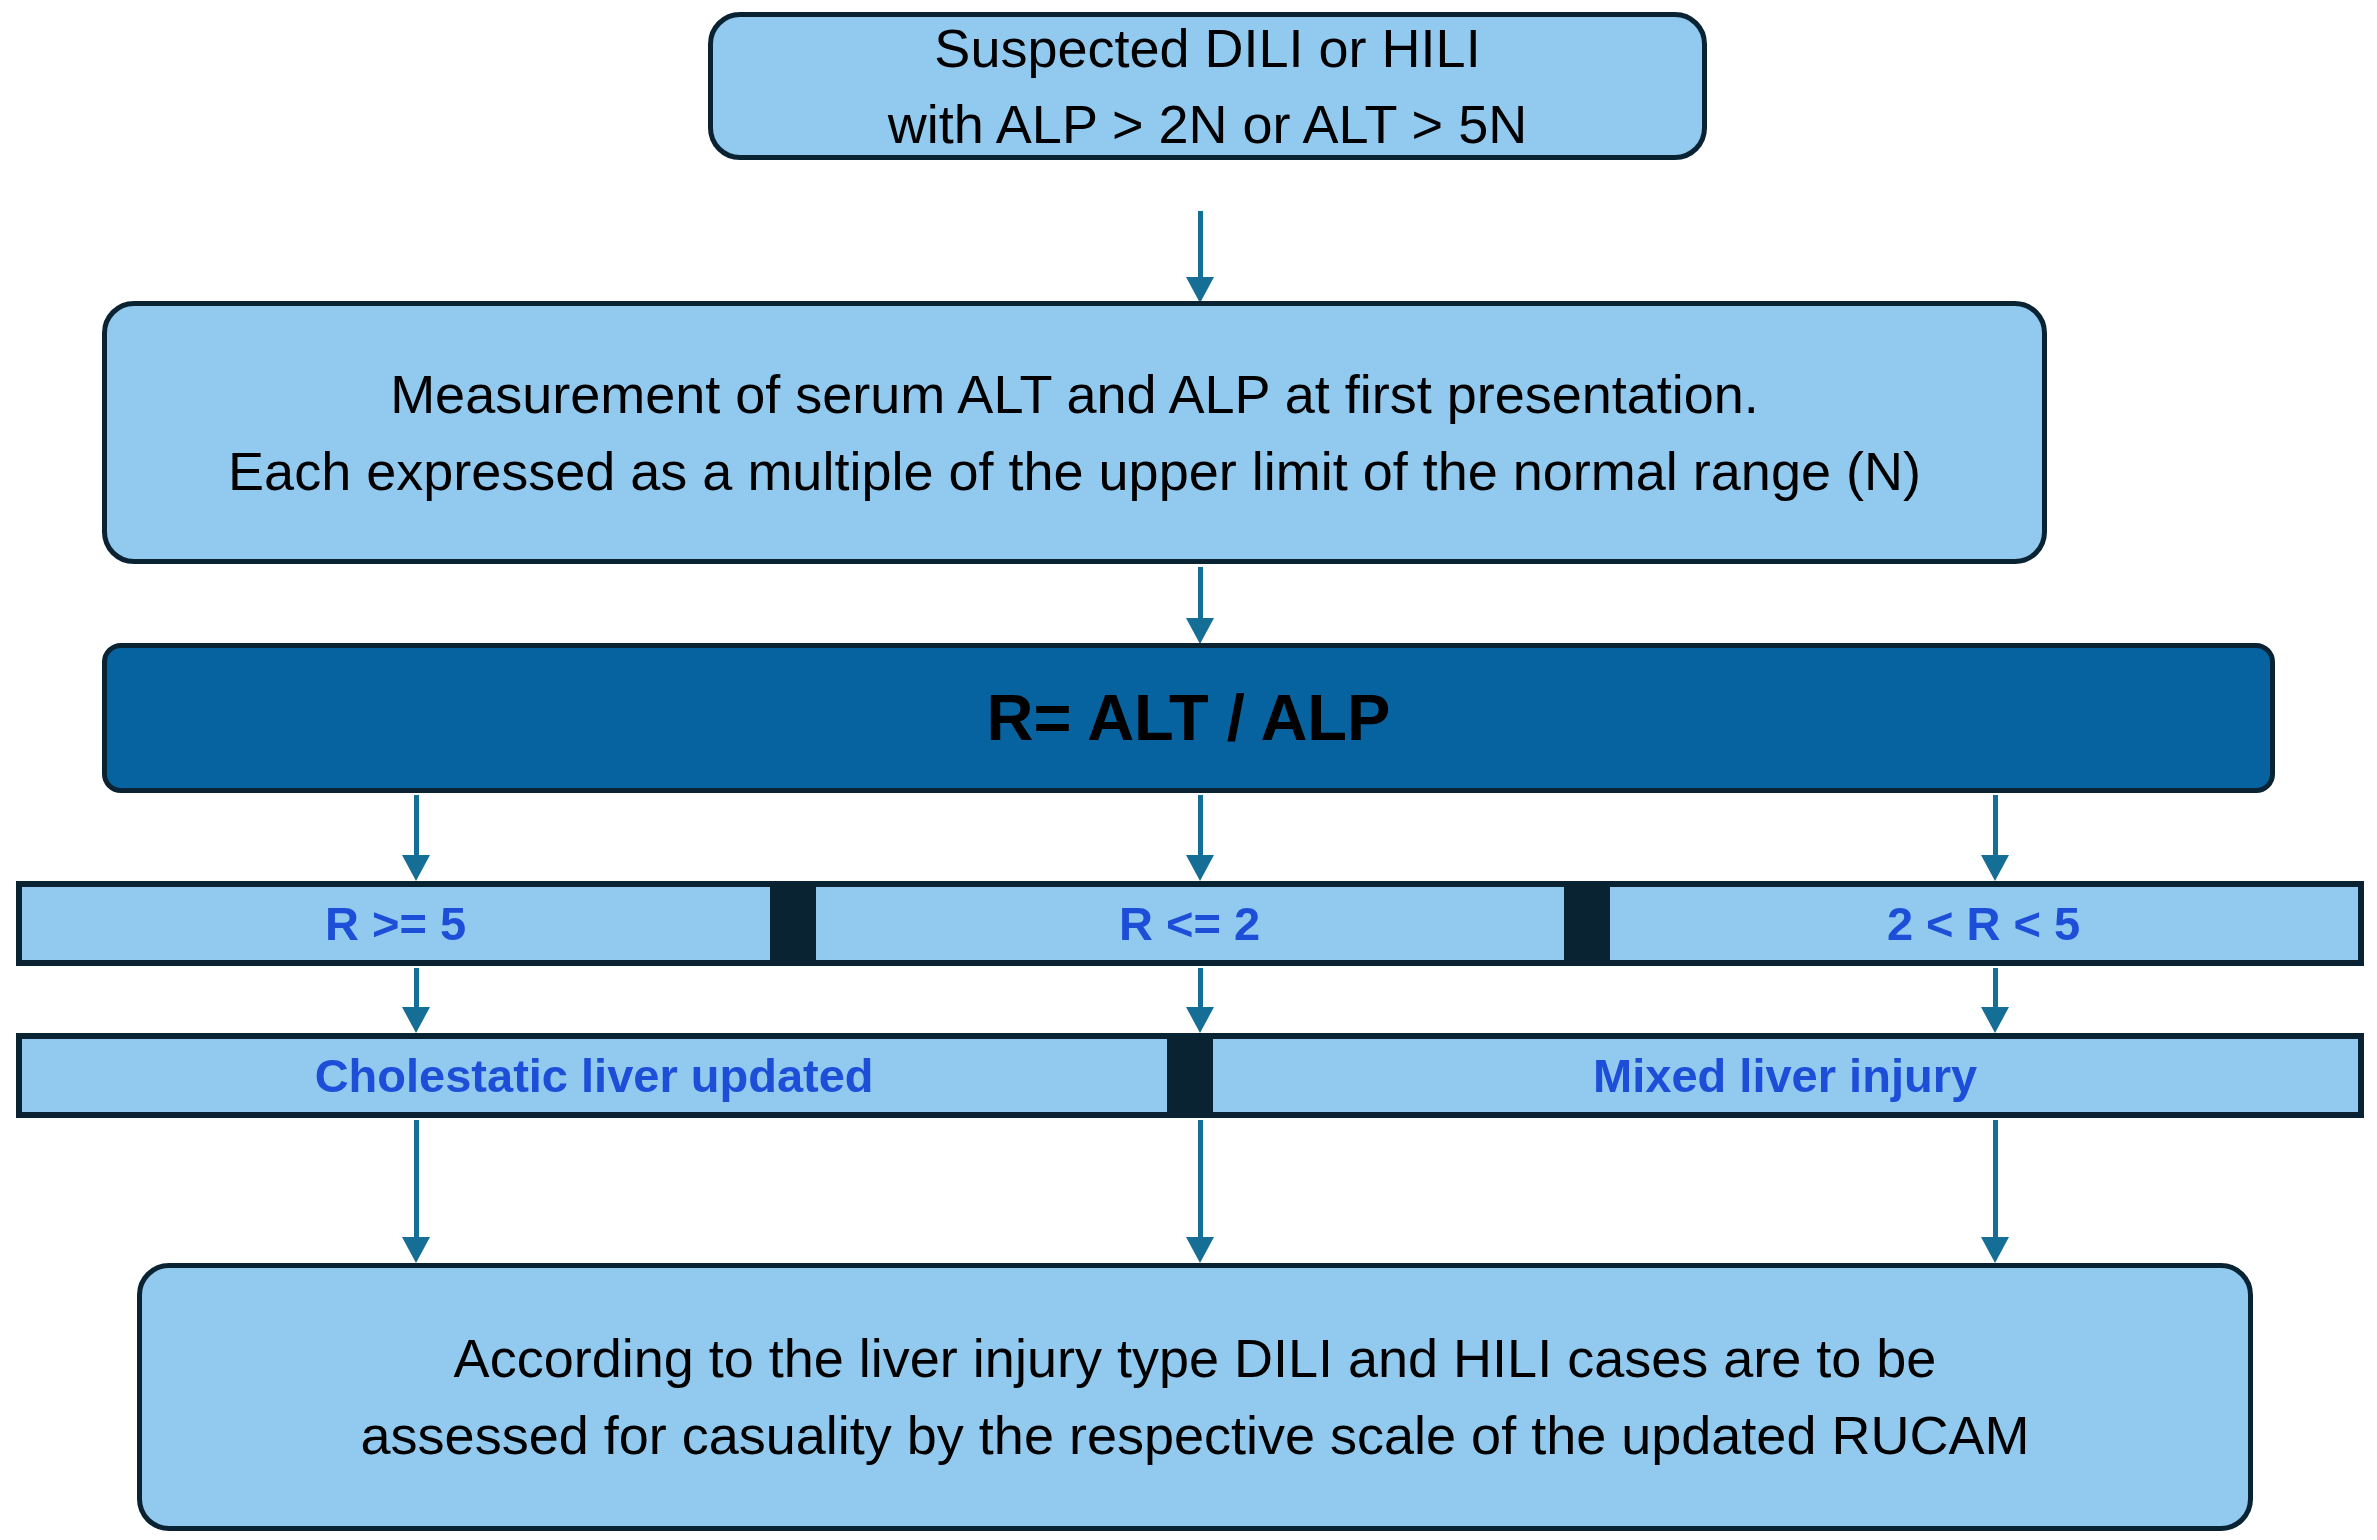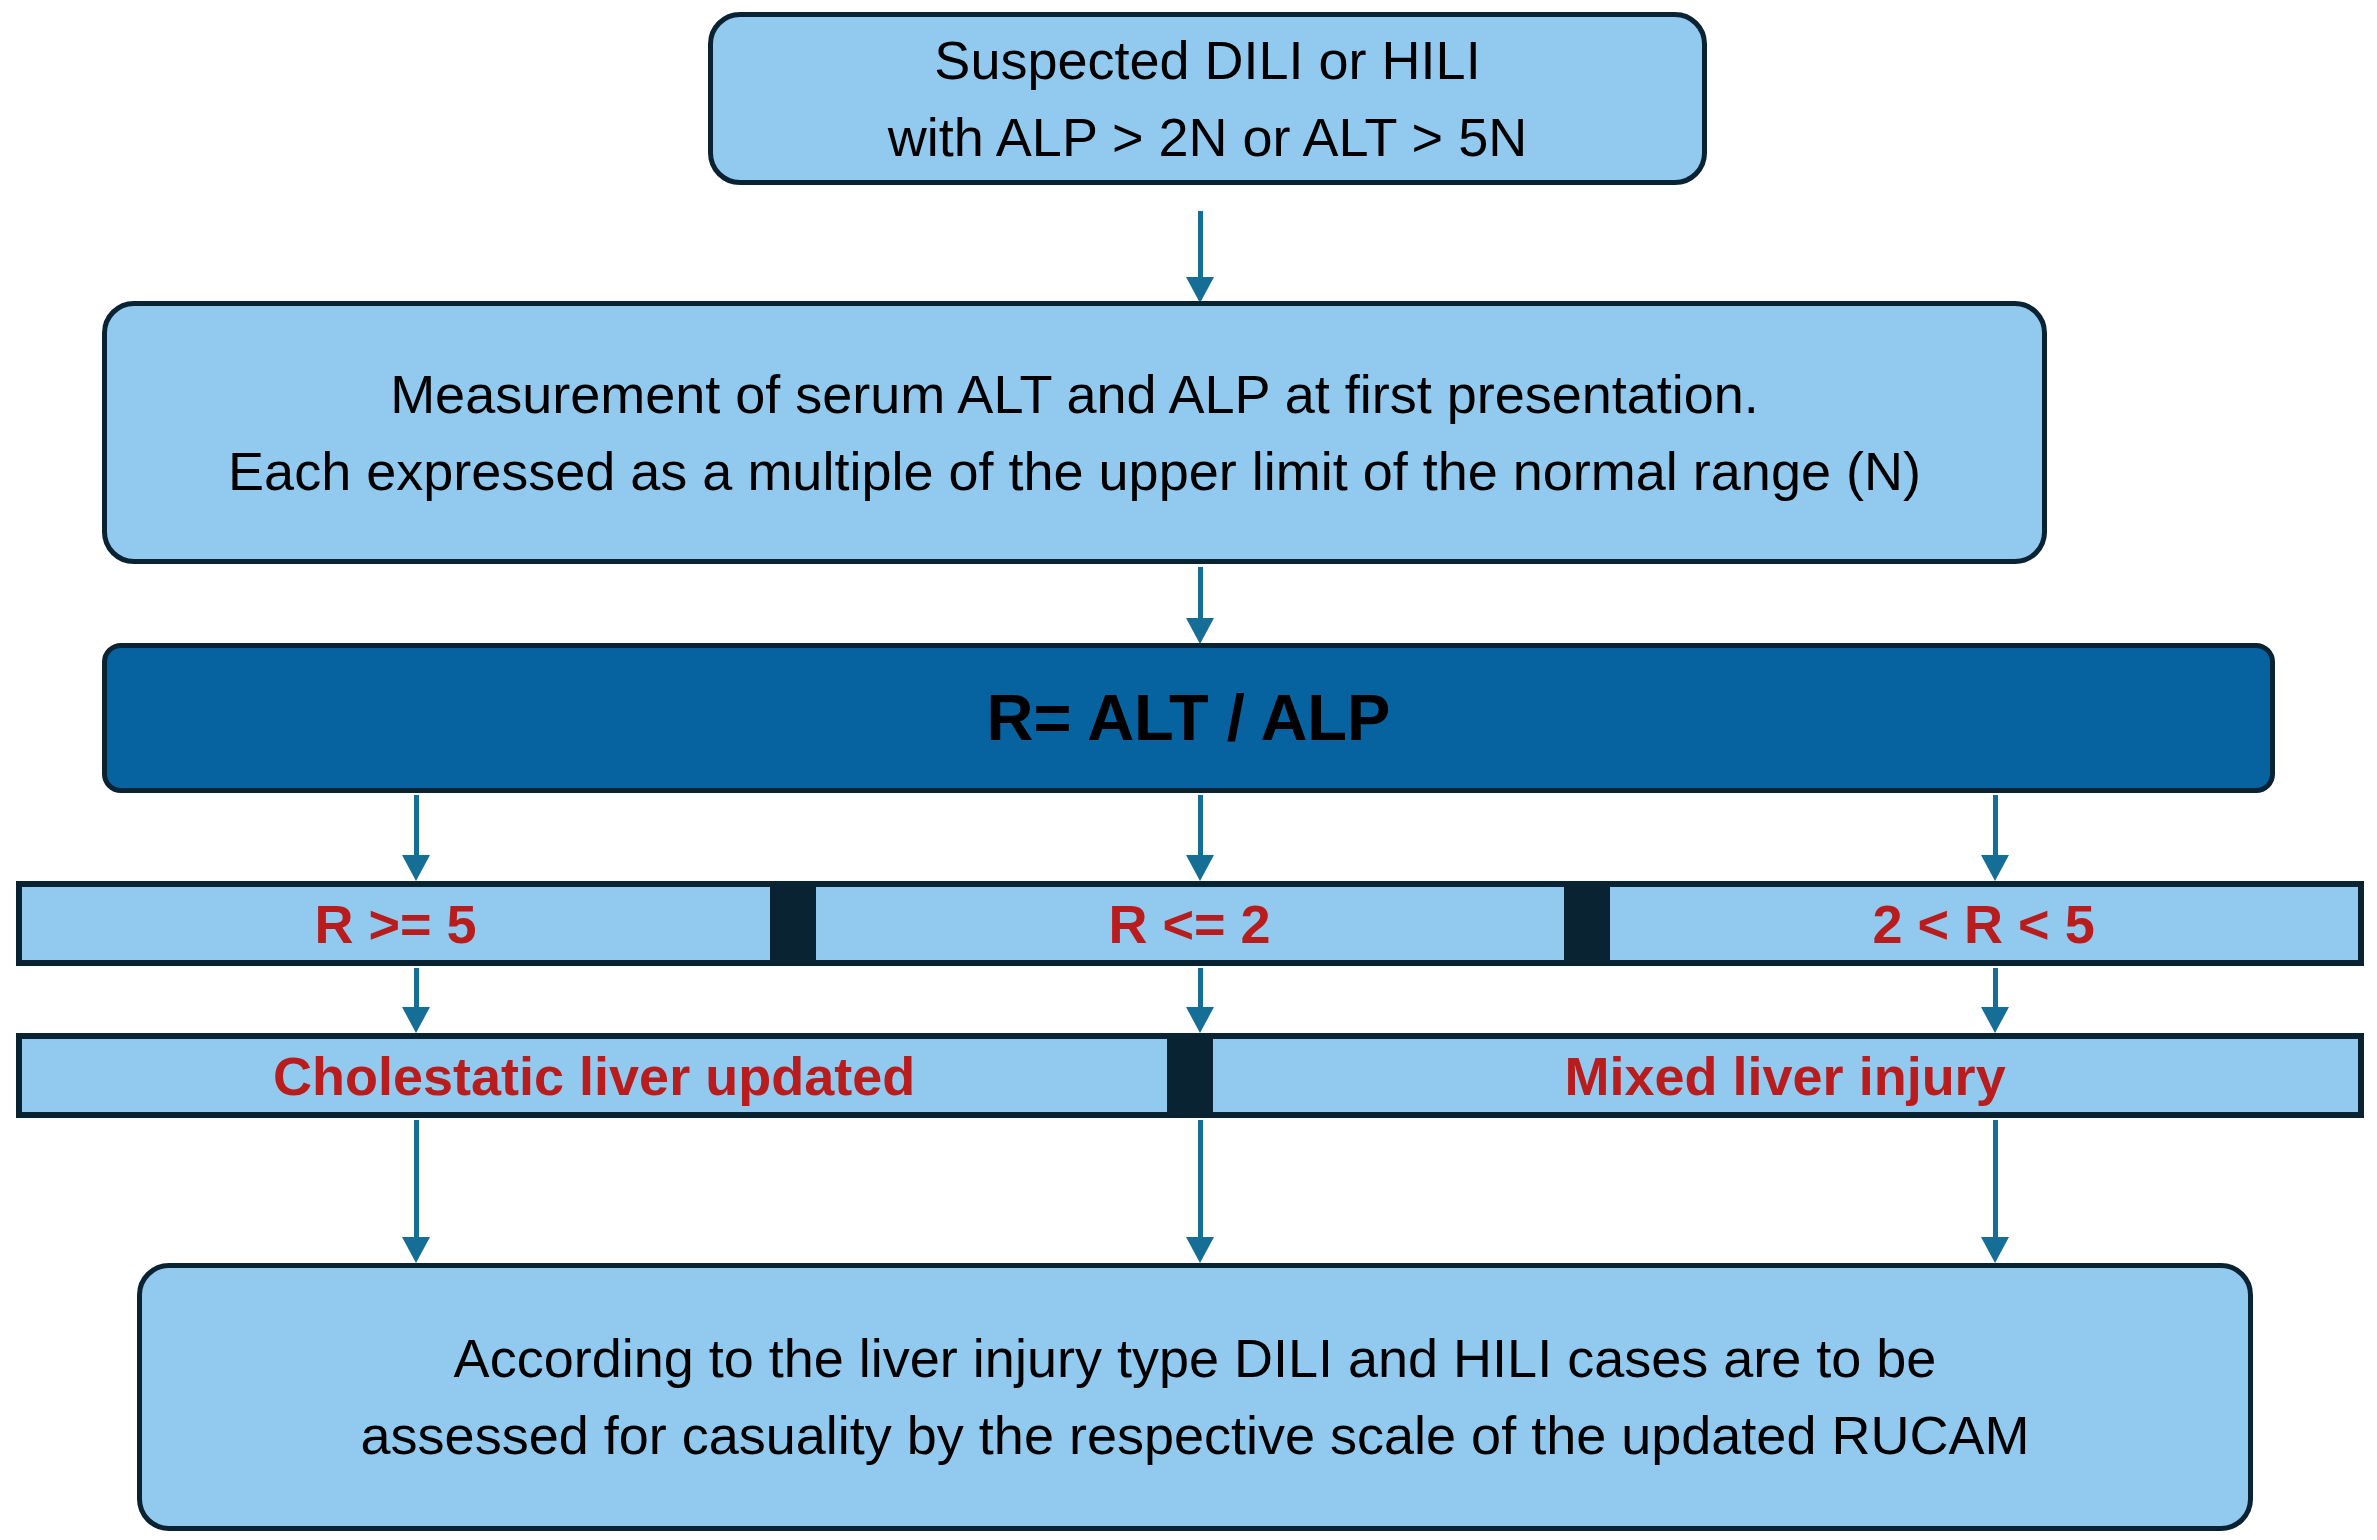--- a/index.html
+++ b/index.html
@@ -39,21 +39,21 @@
   }
   .rbox .txt {
     width: 100%;
     padding: 0 16.7px;
   }
 
   #box-start {
     left: 708px;
     top: 12.3px;
     width: 999px;
-    height: 173px;
+    height: 148px;
     font-size: 54px;
   }
   #box-measure {
     left: 102px;
     top: 301px;
     width: 1945px;
     height: 263px;
     font-size: 54px;
   }
   #box-ratio {
@@ -83,23 +83,23 @@
     display: flex;
   }
   .tcell {
     box-sizing: border-box;
     flex: 1 1 0;
     background: #92c9ee;
     display: flex;
     align-items: center;
     justify-content: center;
     text-align: center;
-    color: #b91c1c;
+    color: #1d4ed8;
     font-weight: 700;
-    font-size: 54px;
+    font-size: 47px;
     white-space: nowrap;
   }
   .tcell + .tcell {
     border-left: 6.7px solid #0a2332;
     margin-left: 40px;
   }
   #row-rvalues { top: 881px; height: 85px; }
   #row-injury  { top: 1033px; height: 85px; }
 
   

